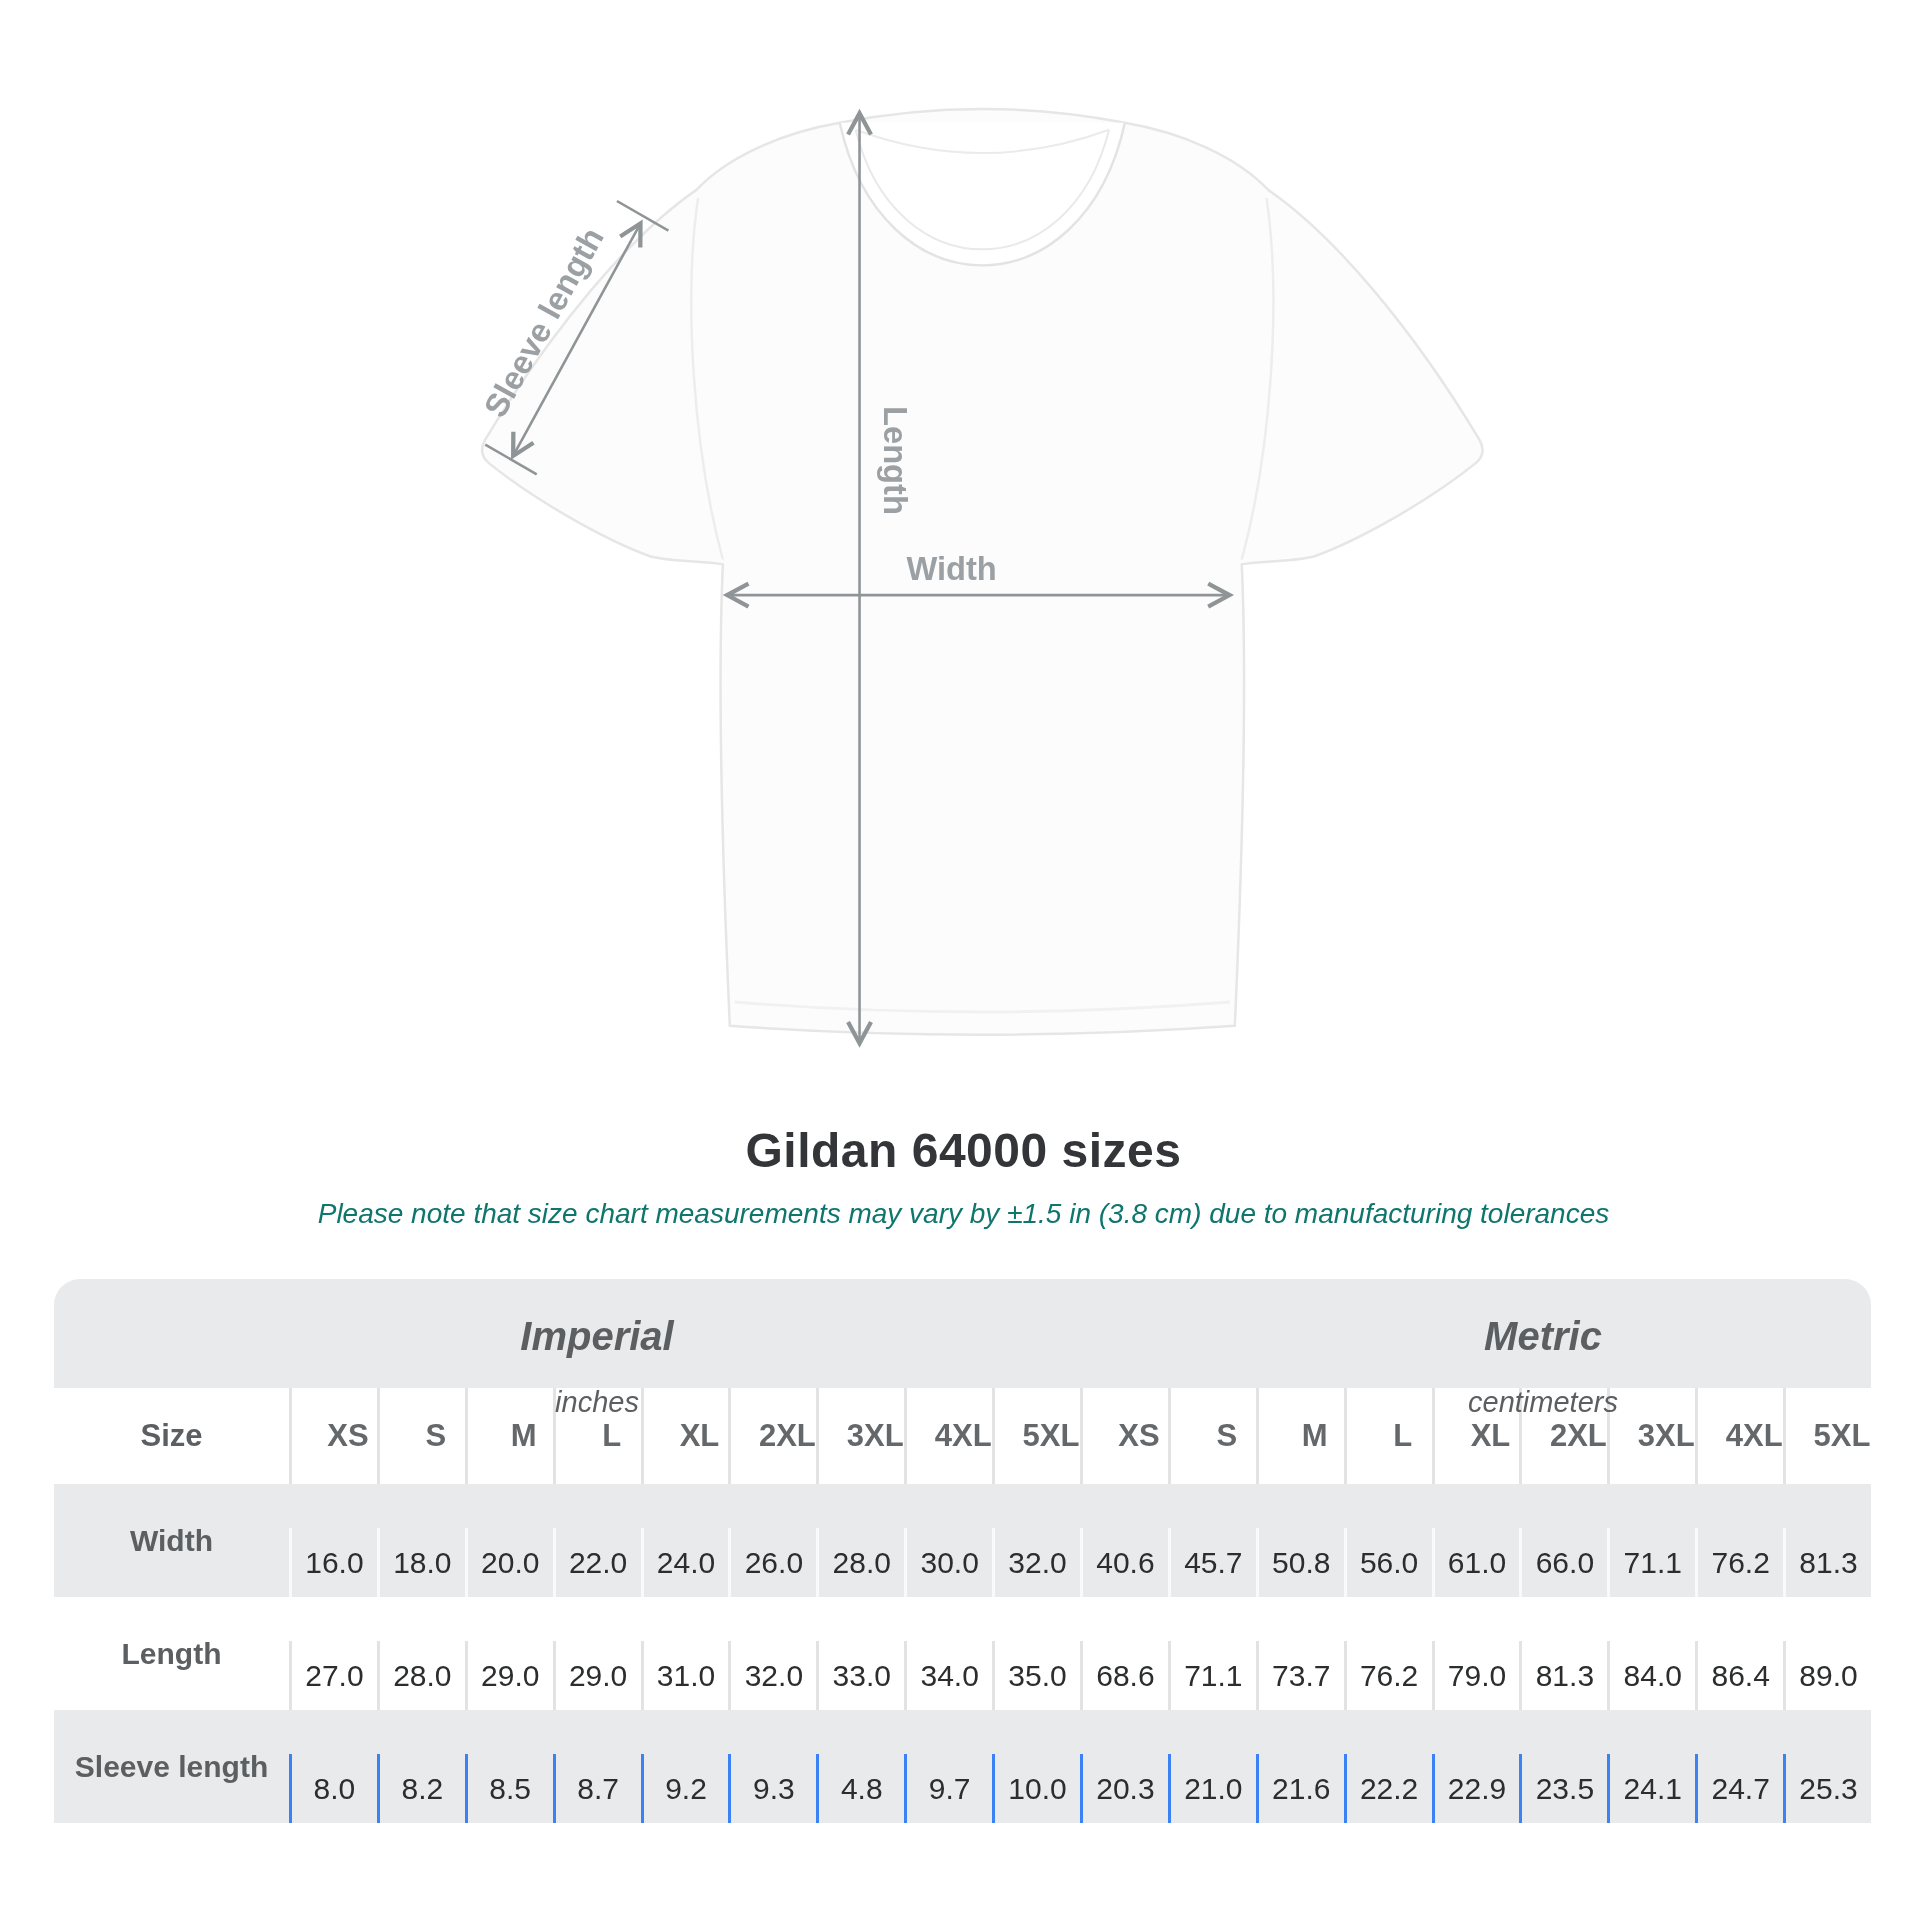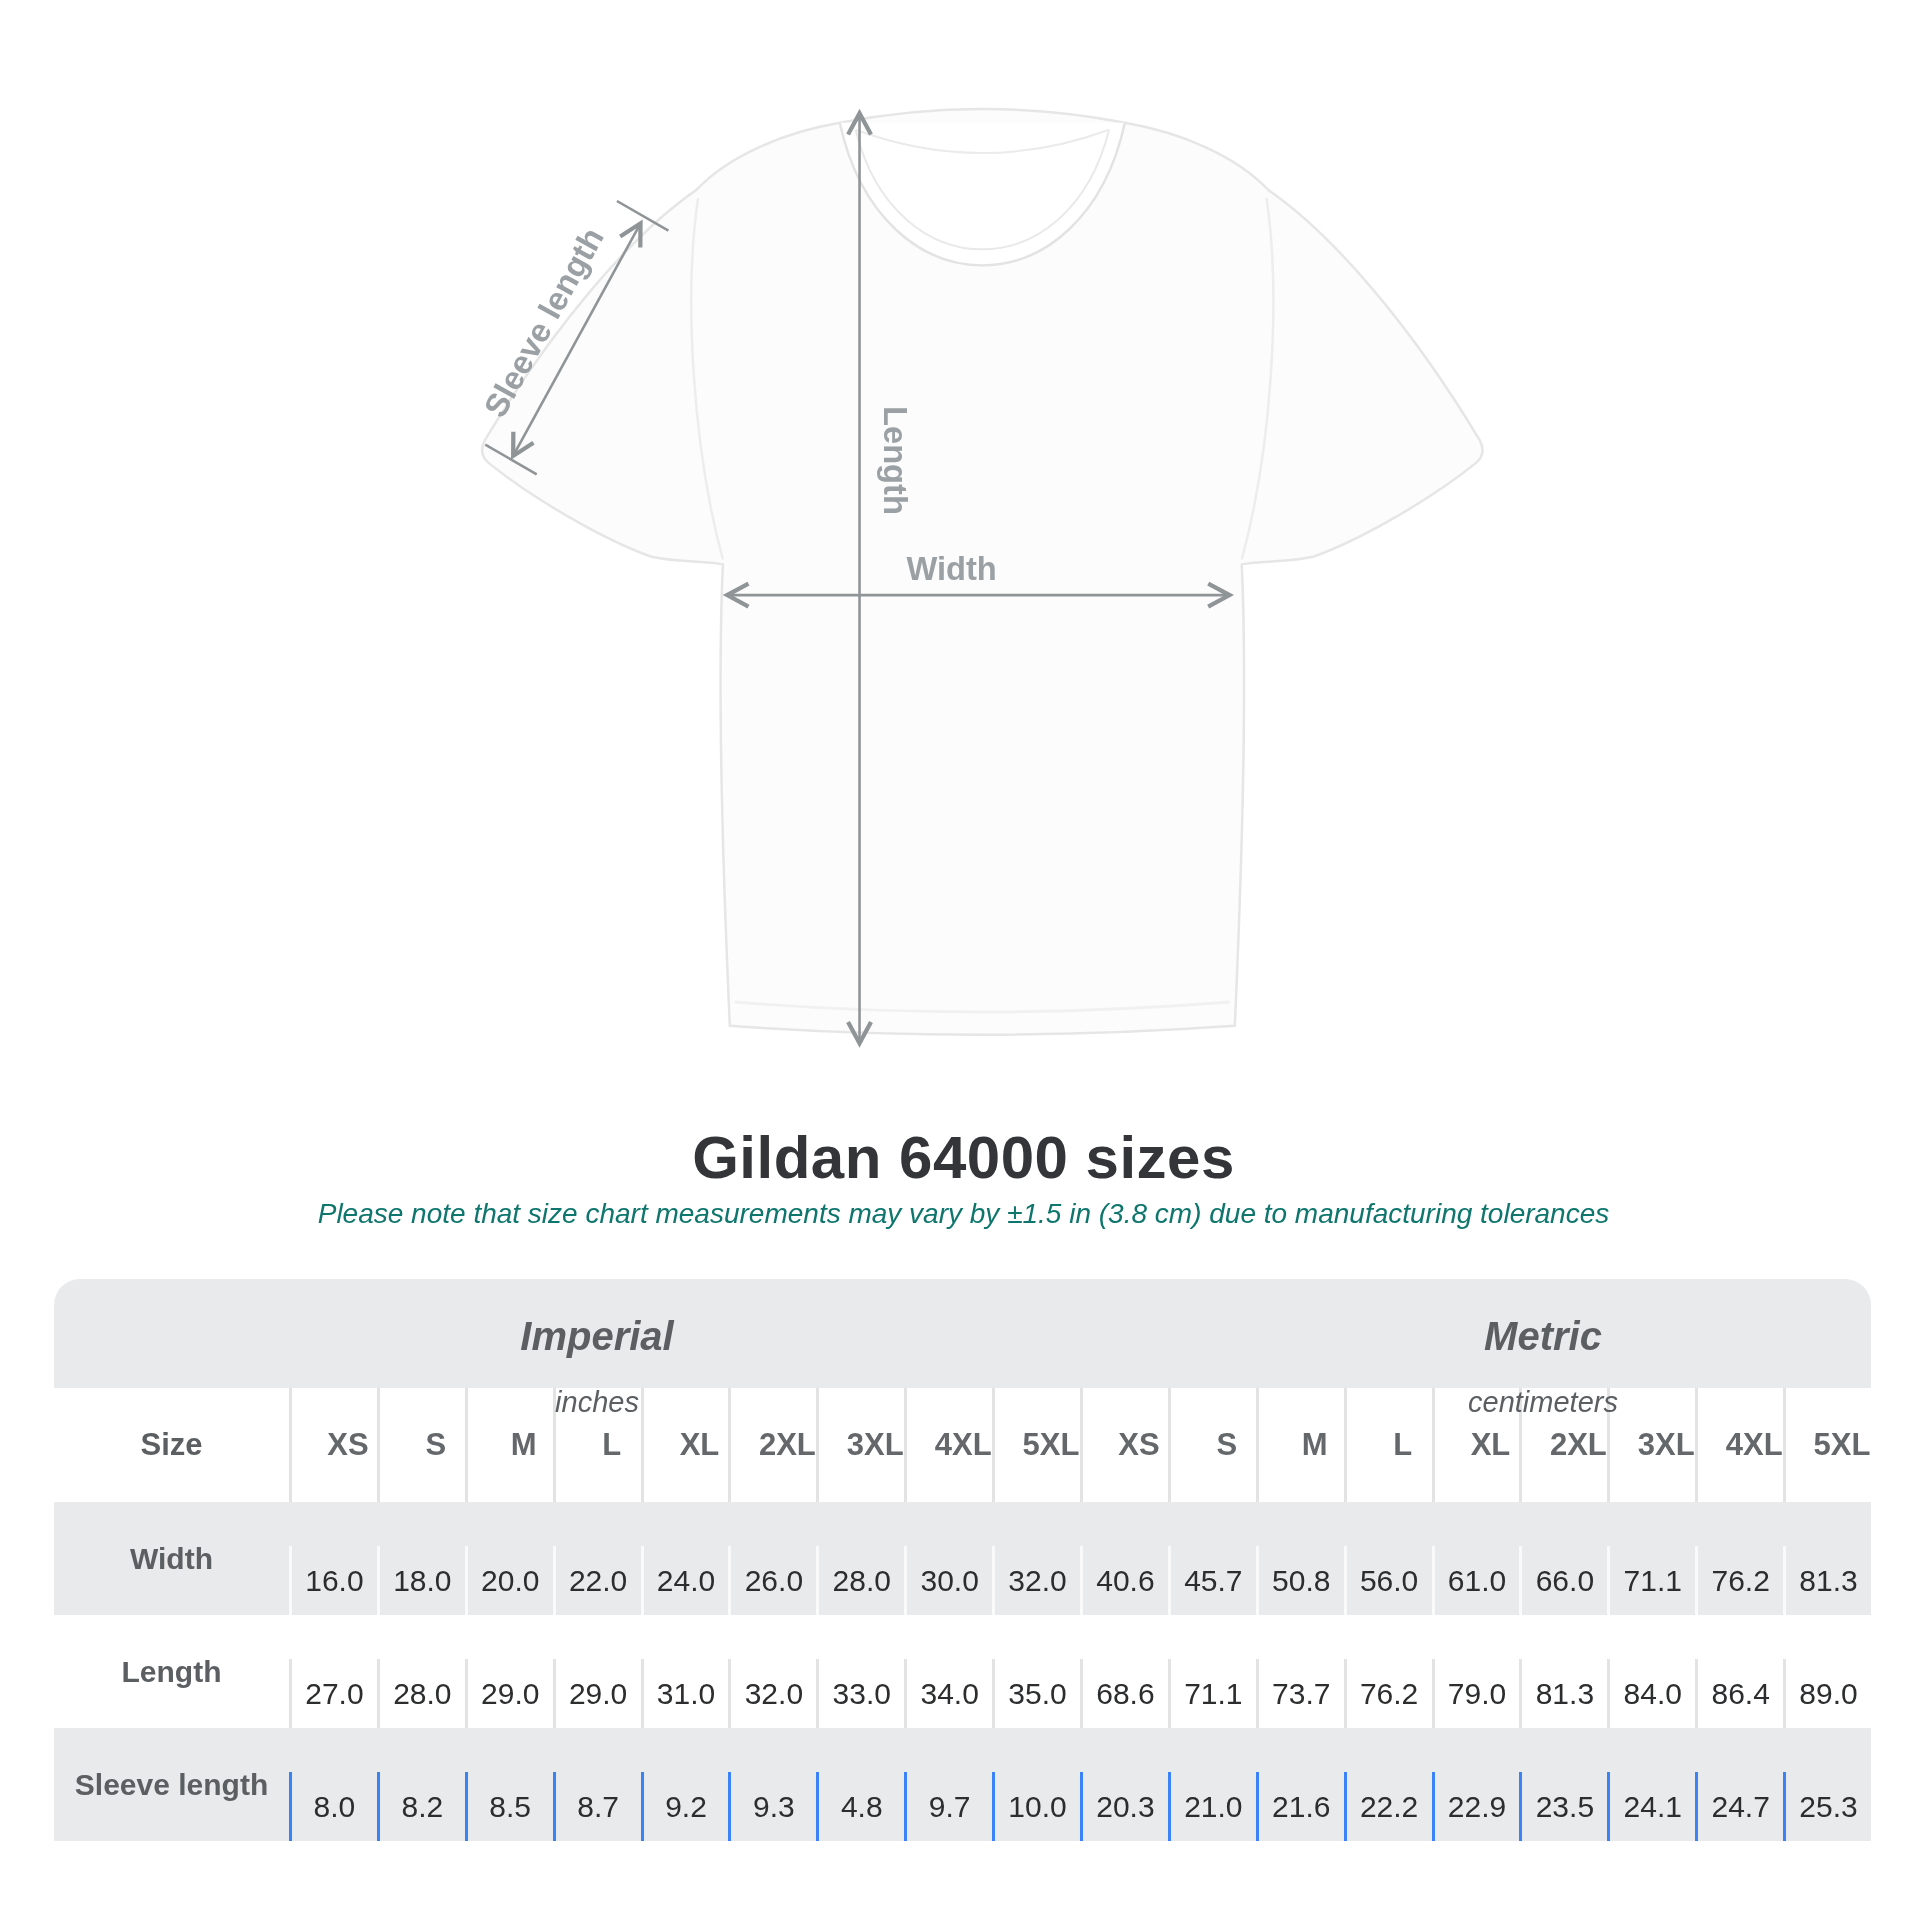--- a/index.html
+++ b/index.html
@@ -5,36 +5,36 @@
   html,body{margin:0;padding:0;background:#ffffff;width:1927px;height:1927px;overflow:hidden;
     font-family:"Liberation Sans","DejaVu Sans",sans-serif;}
   .page{position:relative;width:1927px;height:1927px;background:#fff;}
 
   
   .figure{position:absolute;left:0;top:0;width:1927px;height:1109px;}
   .dim-label{font-weight:bold;font-size:33px;fill:#9aa0a3;}
 
   
   .title{position:absolute;left:0;top:1123px;width:100%;margin:0;text-align:center;
-    font-size:60px;font-weight:bold;color:#333538;letter-spacing:0.5px;}
+    font-size:48px;font-weight:bold;color:#333538;letter-spacing:0.5px;}
   .subtitle{position:absolute;left:0;top:1198px;width:100%;margin:0;text-align:center;
     font-size:28px;font-style:italic;color:#0f766e;}
 
   
   .size-table{position:absolute;left:54px;top:1279px;width:1817px;height:586px;
     border-radius:26px;overflow:hidden;background:#fff;}
   .group-header{position:relative;height:109px;background:#e9eaeb;}
   .group{position:absolute;top:34px;transform:translateX(-50%);text-align:center;color:#5b5f62;}
   .group.imperial{left:543px;}
   .group.metric{left:1489px;}
   .g-label{font-size:40px;font-weight:bold;font-style:italic;line-height:46px;}
   .g-sub{margin-top:26px;font-size:29px;font-style:italic;line-height:34px;}
 
   .trow{display:grid;grid-template-columns:235px repeat(18,1fr);}
-  .trow.hdr{height:114px;background:#ffffff;}
+  .trow.hdr{height:96px;background:#ffffff;}
   .trow.r0{height:113px;background:#e9eaeb;}
   .trow.r1{height:113px;background:#ffffff;}
   .trow.r2{height:113px;background:#e9eaeb;}
   .cell{display:flex;align-items:center;justify-content:center;}
   .trow.hdr .cell + .cell{border-left:3px solid #e3e3e4;padding-left:27px;}
   .trow.r1 .cell + .cell{border-left:3px solid #e3e3e4;}
   .trow.r0 .cell + .cell{border-left:3px solid #fafafa;}
   .trow.r2 .cell + .cell{border-left:3px solid #3b82f6;}
   .cell.size-head{font-size:31px;font-weight:bold;color:#5b5f62;}
   .cell.size-tok{font-size:31px;font-weight:bold;color:#64686b;}

